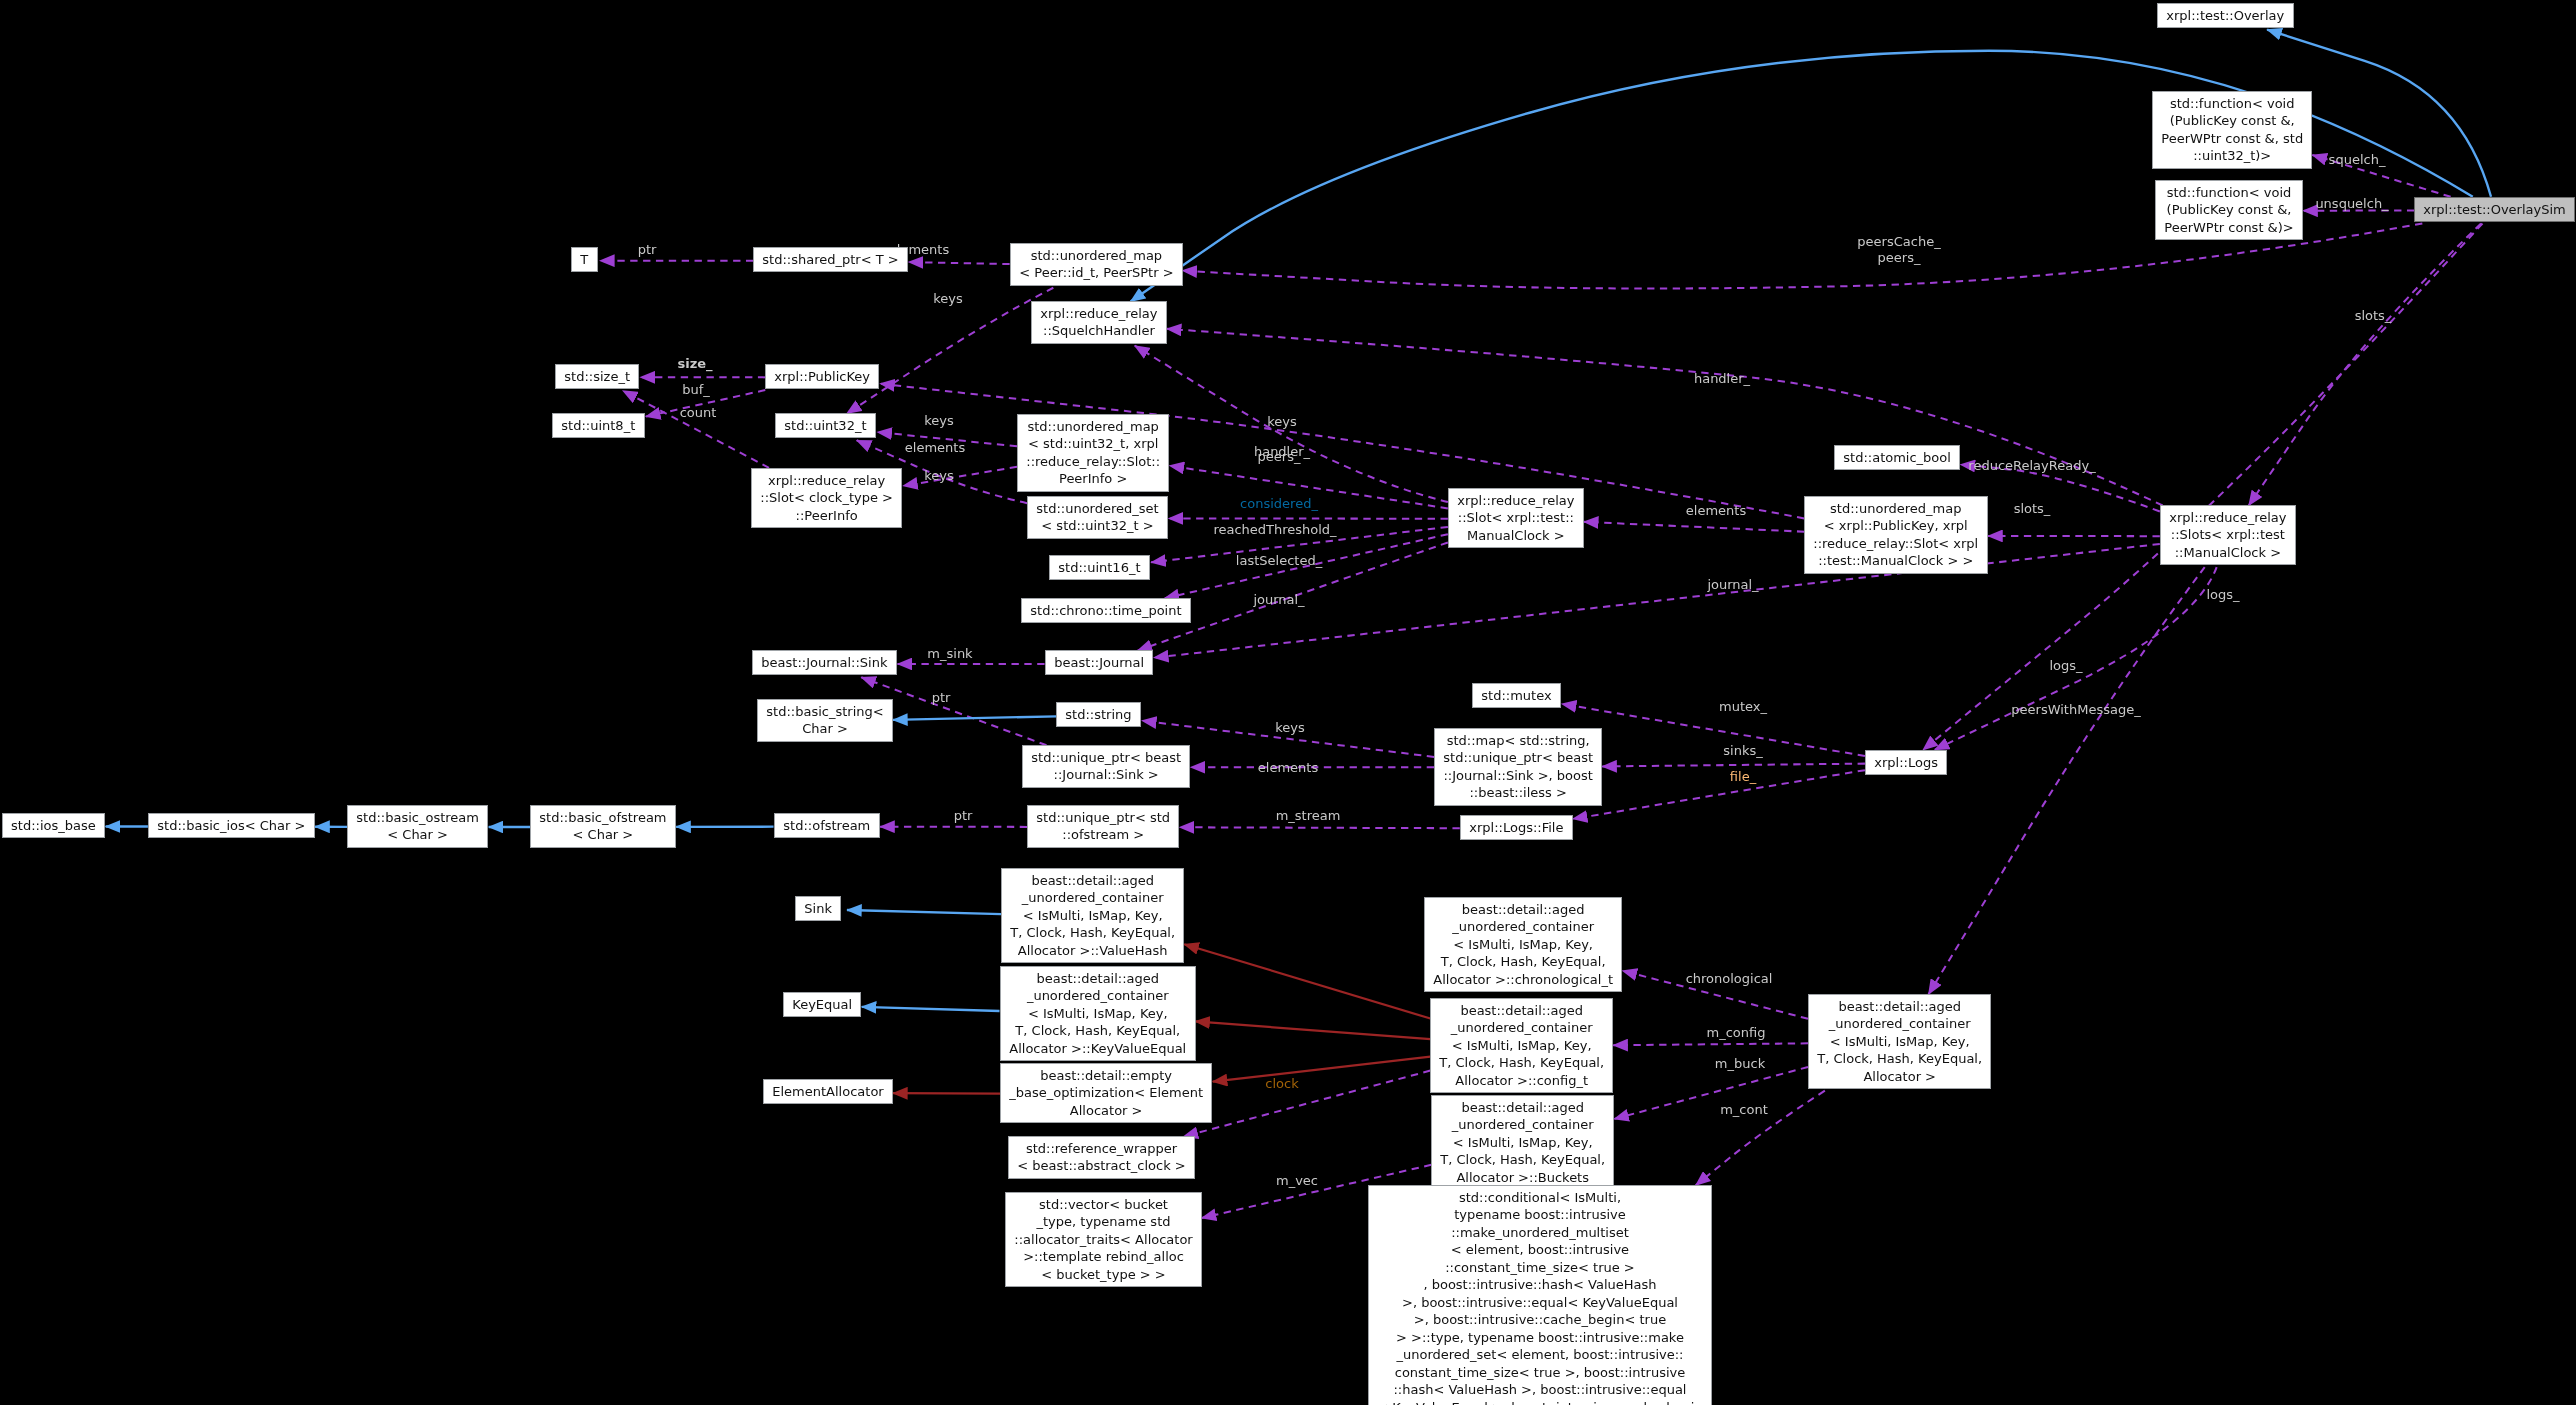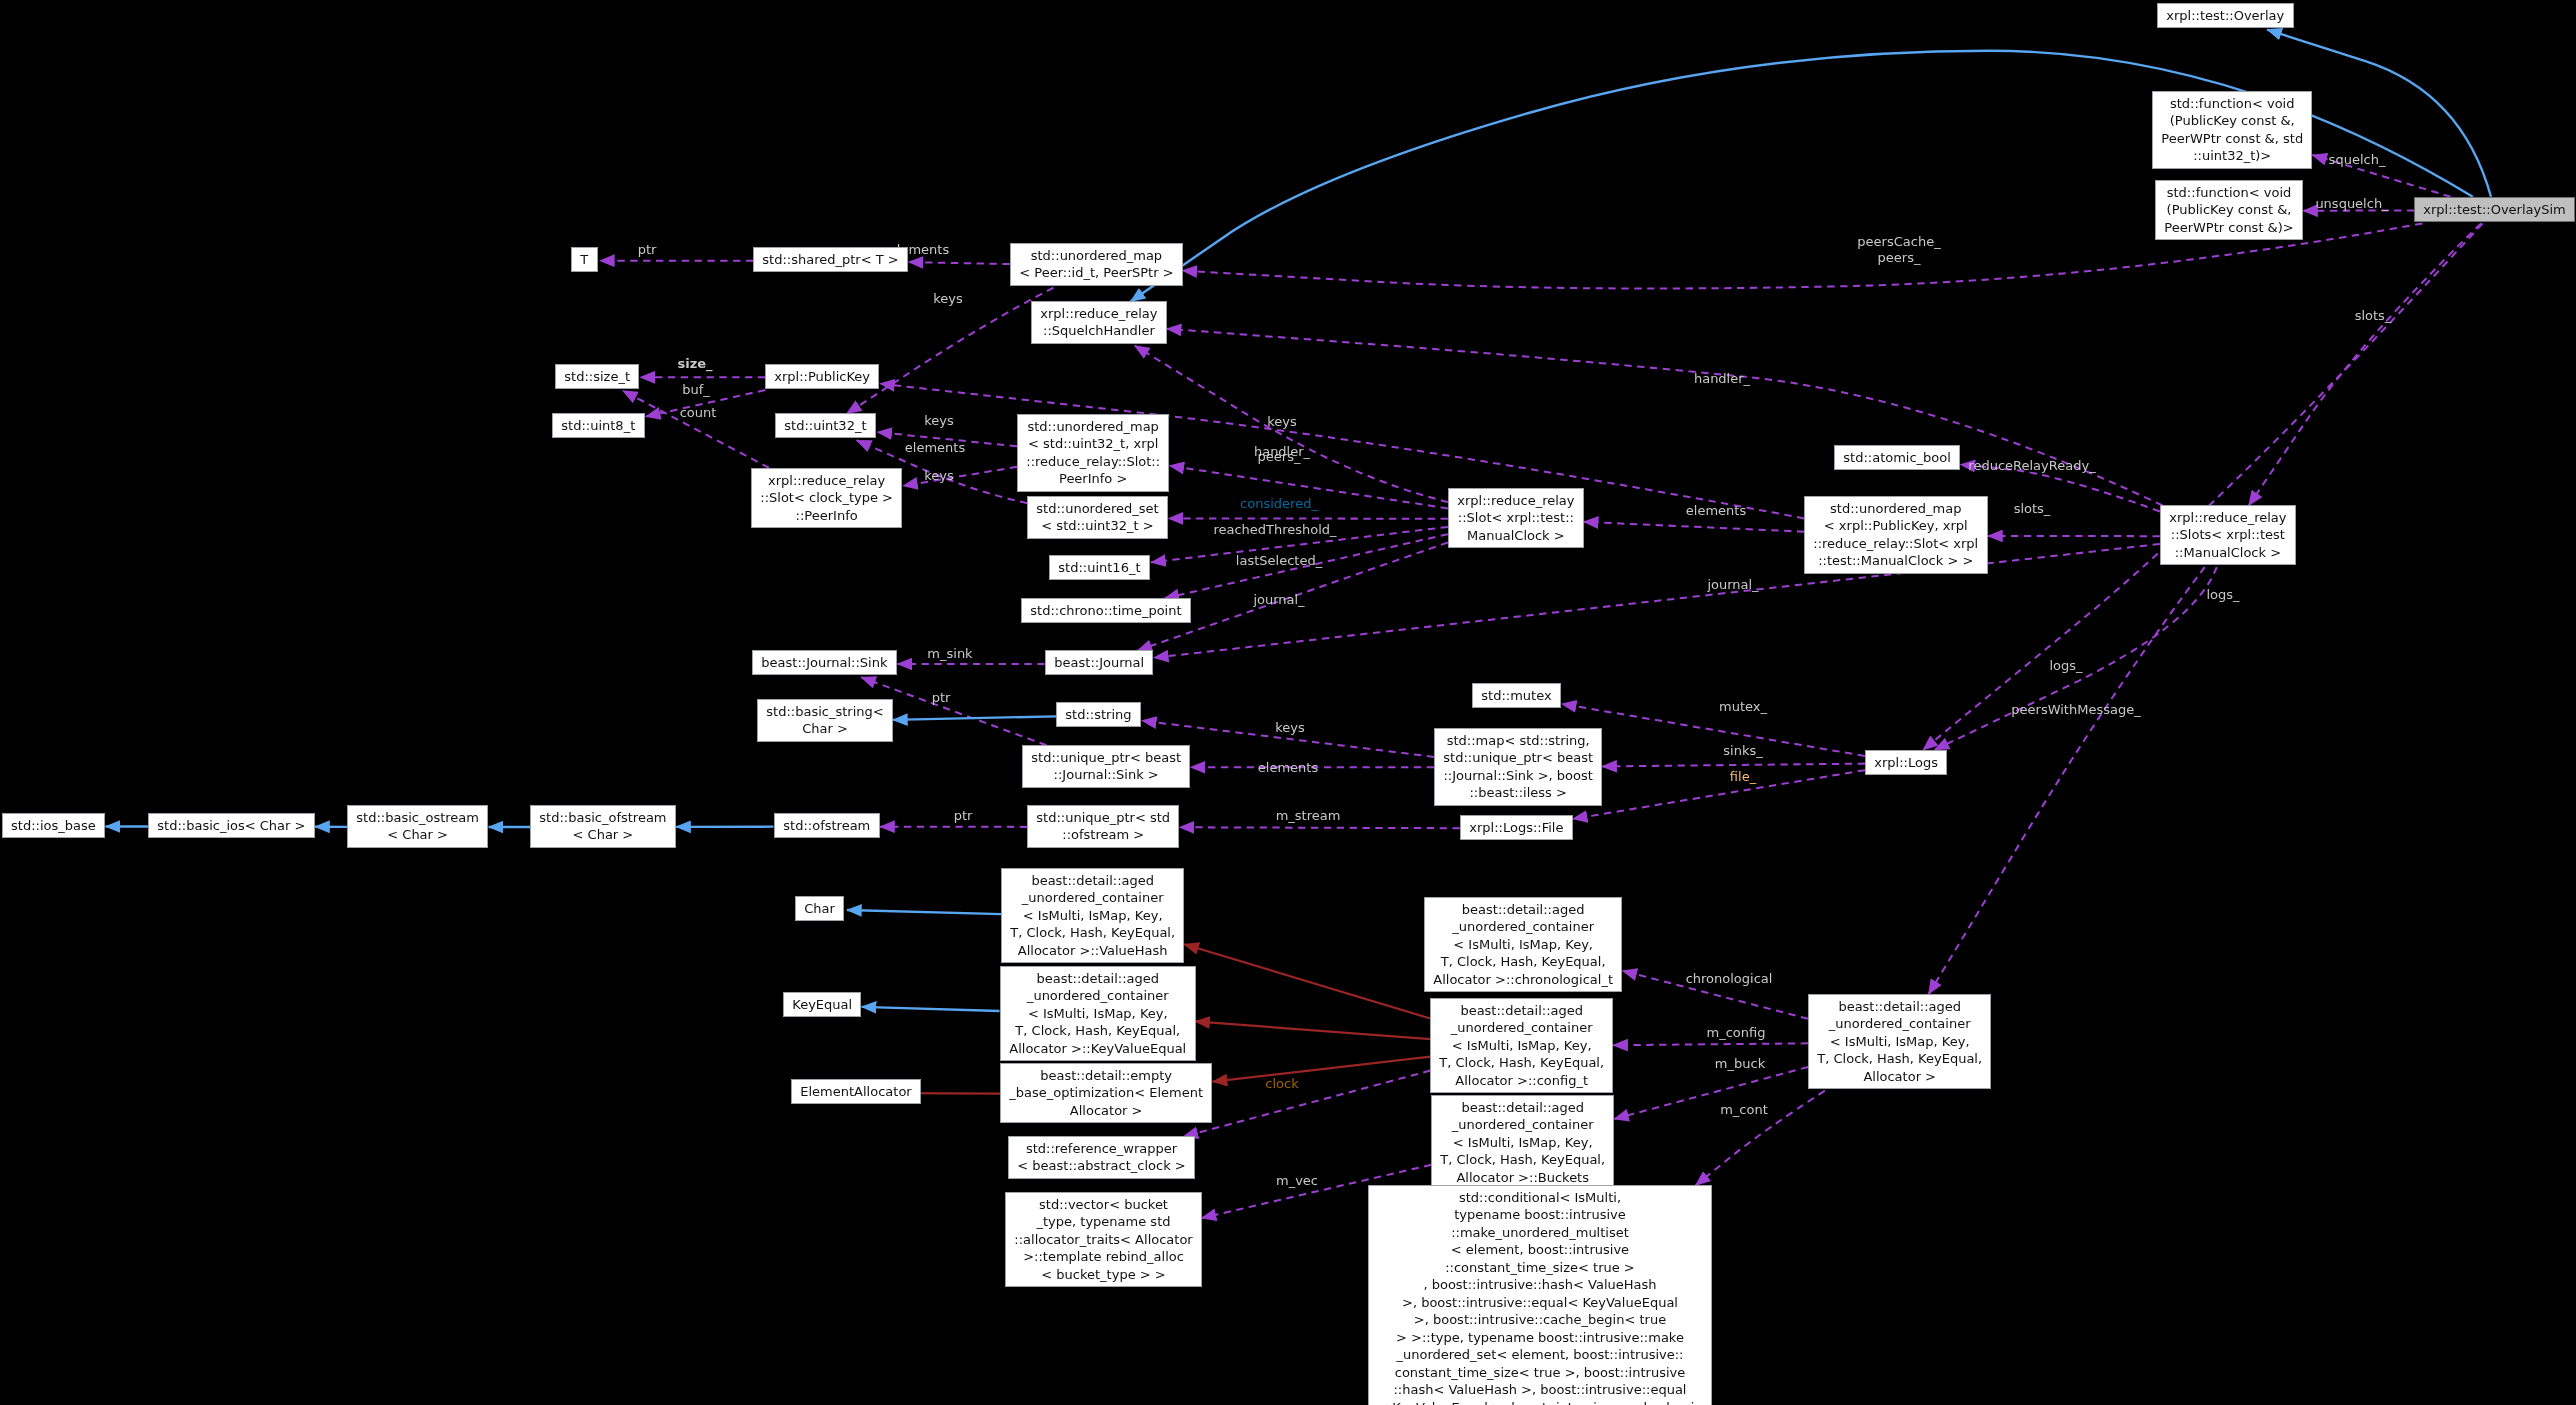--- a/index.html
+++ b/index.html
@@ -204,40 +204,40 @@
         <div>std::basic_ostream</div>
         <div>&lt; Char &gt;</div>
       </div>
       <div class="node" style="left: 148px; top: 813px;">
         <div>std::basic_ios&lt; Char &gt;</div>
       </div>
       <div class="node" style="left: 1.8px; top: 813px;">
         <div>std::ios_base</div>
       </div>
       <div class="node" style="left: 795px; top: 896px;">
-        <div>Char</div>
+        <div>Sink</div>
       </div>
       <div class="node" style="left: 1001px; top: 868px;">
         <div>beast::detail::aged</div>
         <div>_unordered_container</div>
         <div>&lt; IsMulti, IsMap, Key,</div>
         <div>T, Clock, Hash, KeyEqual,</div>
         <div>Allocator &gt;::ValueHash</div>
       </div>
       <div class="node" style="left: 783px; top: 992px;">
         <div>KeyEqual</div>
       </div>
       <div class="node" style="left: 1000px; top: 966px;">
         <div>beast::detail::aged</div>
         <div>_unordered_container</div>
         <div>&lt; IsMulti, IsMap, Key,</div>
         <div>T, Clock, Hash, KeyEqual,</div>
         <div>Allocator &gt;::KeyValueEqual</div>
       </div>
-      <div class="node" style="left: 763px; top: 1079px; margin-left: 28px;">
+      <div class="node" style="left: 763px; top: 1079px;">
         <div>ElementAllocator</div>
       </div>
       <div class="node" style="left: 1000px; top: 1063px;">
         <div>beast::detail::empty</div>
         <div>_base_optimization&lt; Element</div>
         <div>Allocator &gt;</div>
       </div>
       <div class="node" style="left: 1008px; top: 1136px;">
         <div>std::reference_wrapper</div>
         <div>&lt; beast::abstract_clock &gt;</div>

